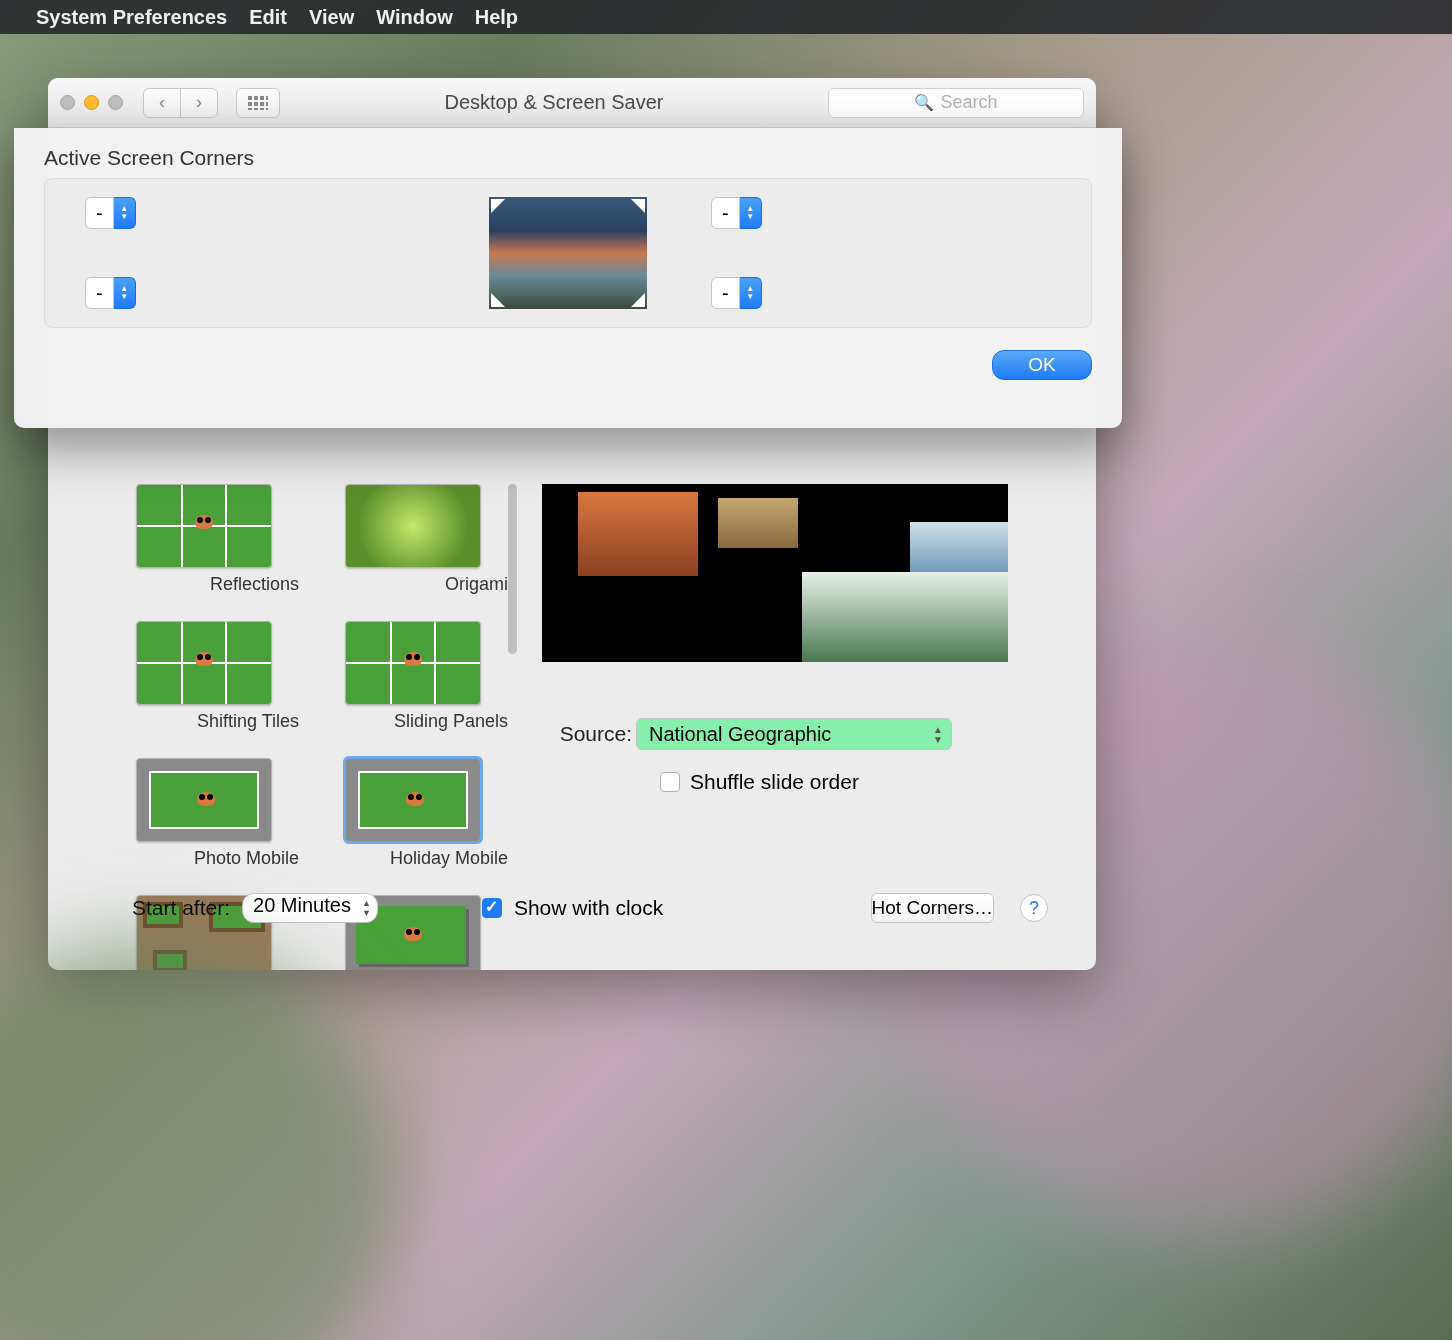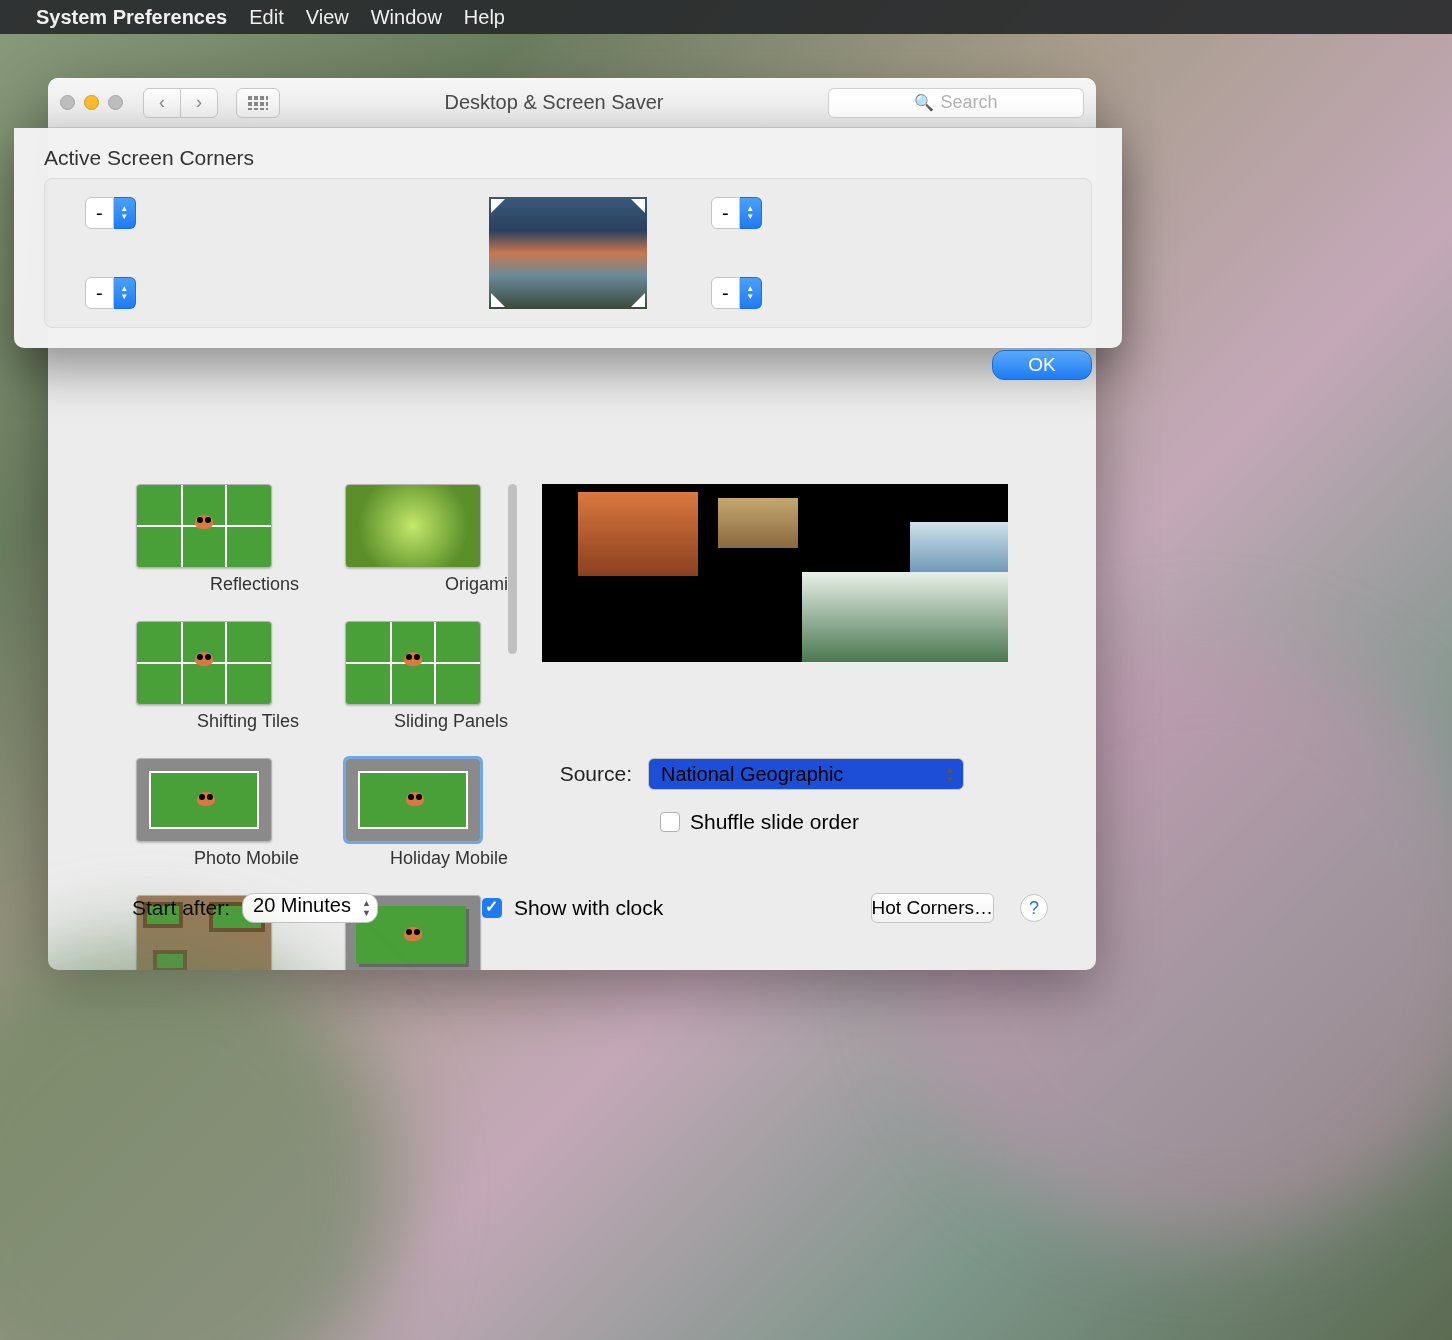--- a/index.html
+++ b/index.html
@@ -16,21 +16,21 @@
 .desktop-bg::before { width:600px; height:600px; background:rgba(200,150,180,0.5); bottom:100px; right:-50px; }
 .desktop-bg::after { width:500px; height:500px; background:rgba(100,130,90,0.6); bottom:-100px; left:-100px; }
 
 
 .menubar {
   position:absolute; top:0; left:0; right:0; height:34px;
   background: rgba(40,42,44,0.92); display:flex; align-items:center;
   padding:0 14px; gap:22px; z-index:10;
 }
 .menubar .apple { color:#eee; font-size:22px; line-height:1; }
-.menubar .mi { color:#f0f0f0; font-size:20px; }
+.menubar .mi { color:#f0f0f0; font-size:20px;font-weight:bold; }
 .menubar .mi.bold { font-weight:700; }
 
 
 .window {
   position:absolute; top:78px; left:48px; width:1048px; height:892px;
   background:#ececec; border-radius:10px; box-shadow:0 20px 60px rgba(0,0,0,0.35);
   overflow:hidden;
 }
 .titlebar {
   height:50px; background:linear-gradient(#f7f7f7,#e8e8e8);
@@ -100,24 +100,24 @@
   position:absolute; left:494px; right:54px; top:356px; bottom:96px;
 }
 .preview {
   width:466px; height:178px; background:#000; position:relative; margin:0 0 0 0; overflow:hidden;
 }
 .preview .p1{position:absolute;top:8px;left:36px;width:120px;height:84px;background:linear-gradient(#d97840,#8a4020);}
 .preview .p2{position:absolute;top:14px;left:176px;width:80px;height:50px;background:linear-gradient(#c4a870,#8a6840);}
 .preview .p3{position:absolute;top:38px;right:0;width:98px;height:58px;background:linear-gradient(#d0e0e8,#6090b0);}
 .preview .p4{position:absolute;bottom:0;right:0;width:206px;height:90px;background:linear-gradient(#e8f0e8,#4a7850);}
 
-.source-row { display:flex; align-items:center; gap:16px; margin-top:96px; }
+.source-row { display:flex; align-items:center; gap:4px; margin-top:56px; }
 .source-row .lbl { font-size:21px; color:#222; width:90px; text-align:right;}
 .popup {
-  flex:1; height:32px; background:#1d4ed8; border:1px solid #c4c4c4; border-radius:6px;
+  flex:1; height:32px; background:#86efac; border:1px solid #c4c4c4; border-radius:6px;
   display:flex; align-items:center; padding:0 28px 0 12px; font-size:20px; position:relative; max-width:316px;
 }
 .popup .caret{position:absolute;right:8px;top:6px;font-size:10px;color:#555;line-height:10px;}
 .popup .caret::before{content:'▲';display:block;}
 .popup .caret::after{content:'▼';display:block;}
 
 .shuffle-row { display:flex; align-items:center; gap:10px; margin-top:20px; margin-left:118px;}
 .cb { width:20px; height:20px; border:1px solid #b0b0b0; border-radius:4px; background:#fff; }
 .cb.checked { background:#1e7bf5; border-color:#1e7bf5; position:relative;}
 .cb.checked::after{content:'✓';color:#fff;position:absolute;top:-2px;left:2px;font-size:16px;font-weight:bold;}
@@ -136,21 +136,21 @@
 .spacer{flex:1;}
 .btn {
   height:30px; padding:0 0; background:linear-gradient(#fff,#f2f2f2);
   border:1px solid #c4c4c4; border-radius:6px; font-size:19px; display:flex; align-items:center;
 }
 .help { width:28px; height:28px; border-radius:50%; border:1px solid #c4c4c4; background:#fff;
   display:flex;align-items:center;justify-content:center;font-size:18px;color:#1a73e8;margin-left:14px;}
 
 
 .sheet {
-  position:absolute; top:128px; left:14px; width:1108px; height:220px;
+  position:absolute; top:128px; left:14px; width:1108px; height:300px;
   background:rgba(242,242,242,0.98); border-radius:0 0 10px 10px;
   box-shadow:0 20px 50px rgba(0,0,0,0.4); z-index:20; padding:18px 30px;
 }
 .sheet .heading { font-size:21px; color:#333; margin-bottom:8px; }
 .corners-box {
   background:rgba(0,0,0,0.025); border:1px solid #ddd; border-radius:8px;
   padding:18px 40px; display:flex; align-items:center; justify-content:space-between; gap:40px;
 }
 .corner-col { display:flex; flex-direction:column; gap:48px; width:340px;}
 .dd {

